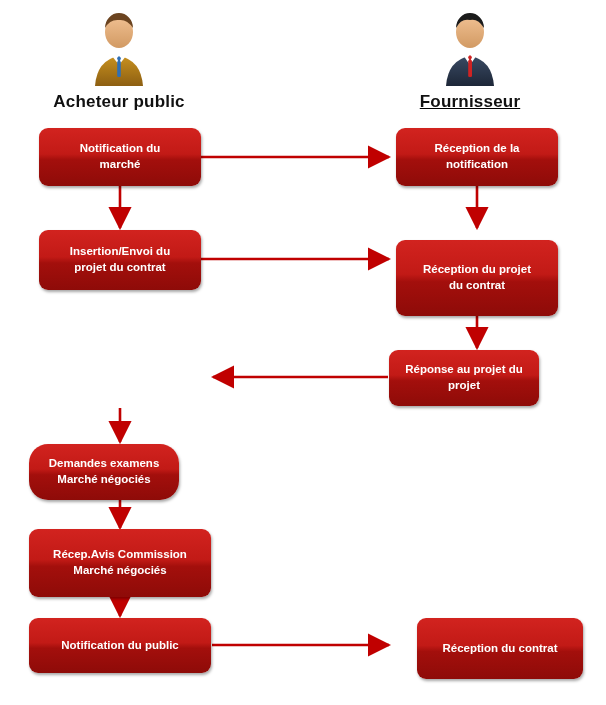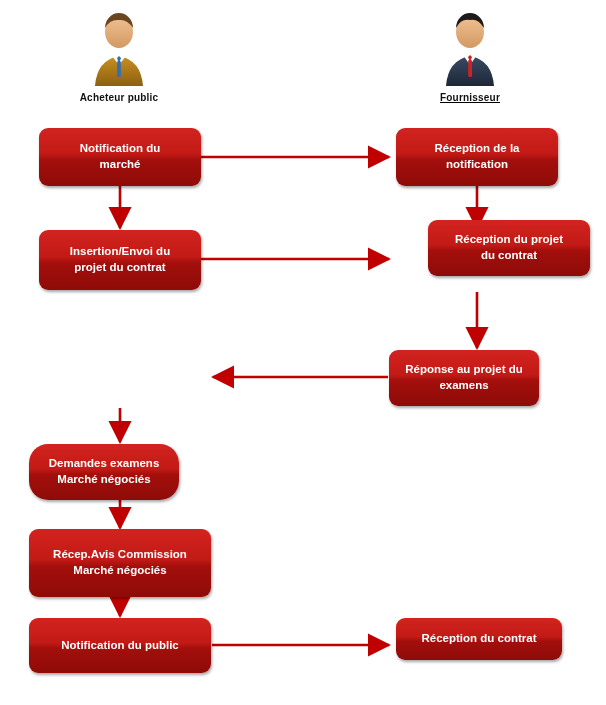--- a/index.html
+++ b/index.html
@@ -26,21 +26,21 @@
     text-align: center;
     width: 160px;
   }
   .actor .avatar {
     width: 64px;
     height: 80px;
     margin: 0 auto;
     position: relative;
   }
   .actor .label {
-    font-size: 10px;
+    font-size: 17px;
     font-weight: bold;
     color: #111111;
     margin-top: 4px;
     letter-spacing: 0.2px;
   }
   #actor-buyer  { left: 39px;  top: 8px; }
   #actor-supplier { left: 390px; top: 8px; text-decoration: underline; }
 
   
   .node {
@@ -193,32 +193,32 @@
     </div>
   </div>
 
   <div class="node" id="n2" style="left:396px; top:128px; width:162px; height:58px;">
     <div>
       <span>Réception de la</span>
       <span>notification</span>
     </div>
   </div>
 
-  <div class="node" id="n4" style="left:396px; top:220px; width:162px; height:56px;margin-left:32px;">
+  <div class="node" id="n4" style="left:396px; top:240px; width:162px; height:76px;">
     <div>
       <span>Réception du projet</span>
       <span>du contrat</span>
     </div>
   </div>
 
 
   <div class="node" id="n6" style="left:389px; top:350px; width:150px; height:56px;">
     <div>
       <span>Réponse au projet du</span>
-      <span>examens</span>
+      <span>projet</span>
     </div>
   </div>
 
   <div class="node" id="n7" style="left:29px; top:444px; width:150px; height:56px;border-radius:19px;">
     <div>
       <span>Demandes examens</span>
       <span>Marché négociés</span>
     </div>
   </div>
 
@@ -228,19 +228,19 @@
       <span>Marché négociés</span>
     </div>
   </div>
 
   <div class="node" id="n9" style="left:29px; top:618px; width:182px; height:55px;">
     <div>
       <span>Notification du public</span>
     </div>
   </div>
 
-  <div class="node" id="n10" style="left:396px; top:618px; width:166px; height:42px;">
+  <div class="node" id="n10" style="left:417px; top:618px; width:166px; height:61px;">
     <div>
       <span>Réception du contrat</span>
     </div>
   </div>
 
 </div>
 
 </body></html>

